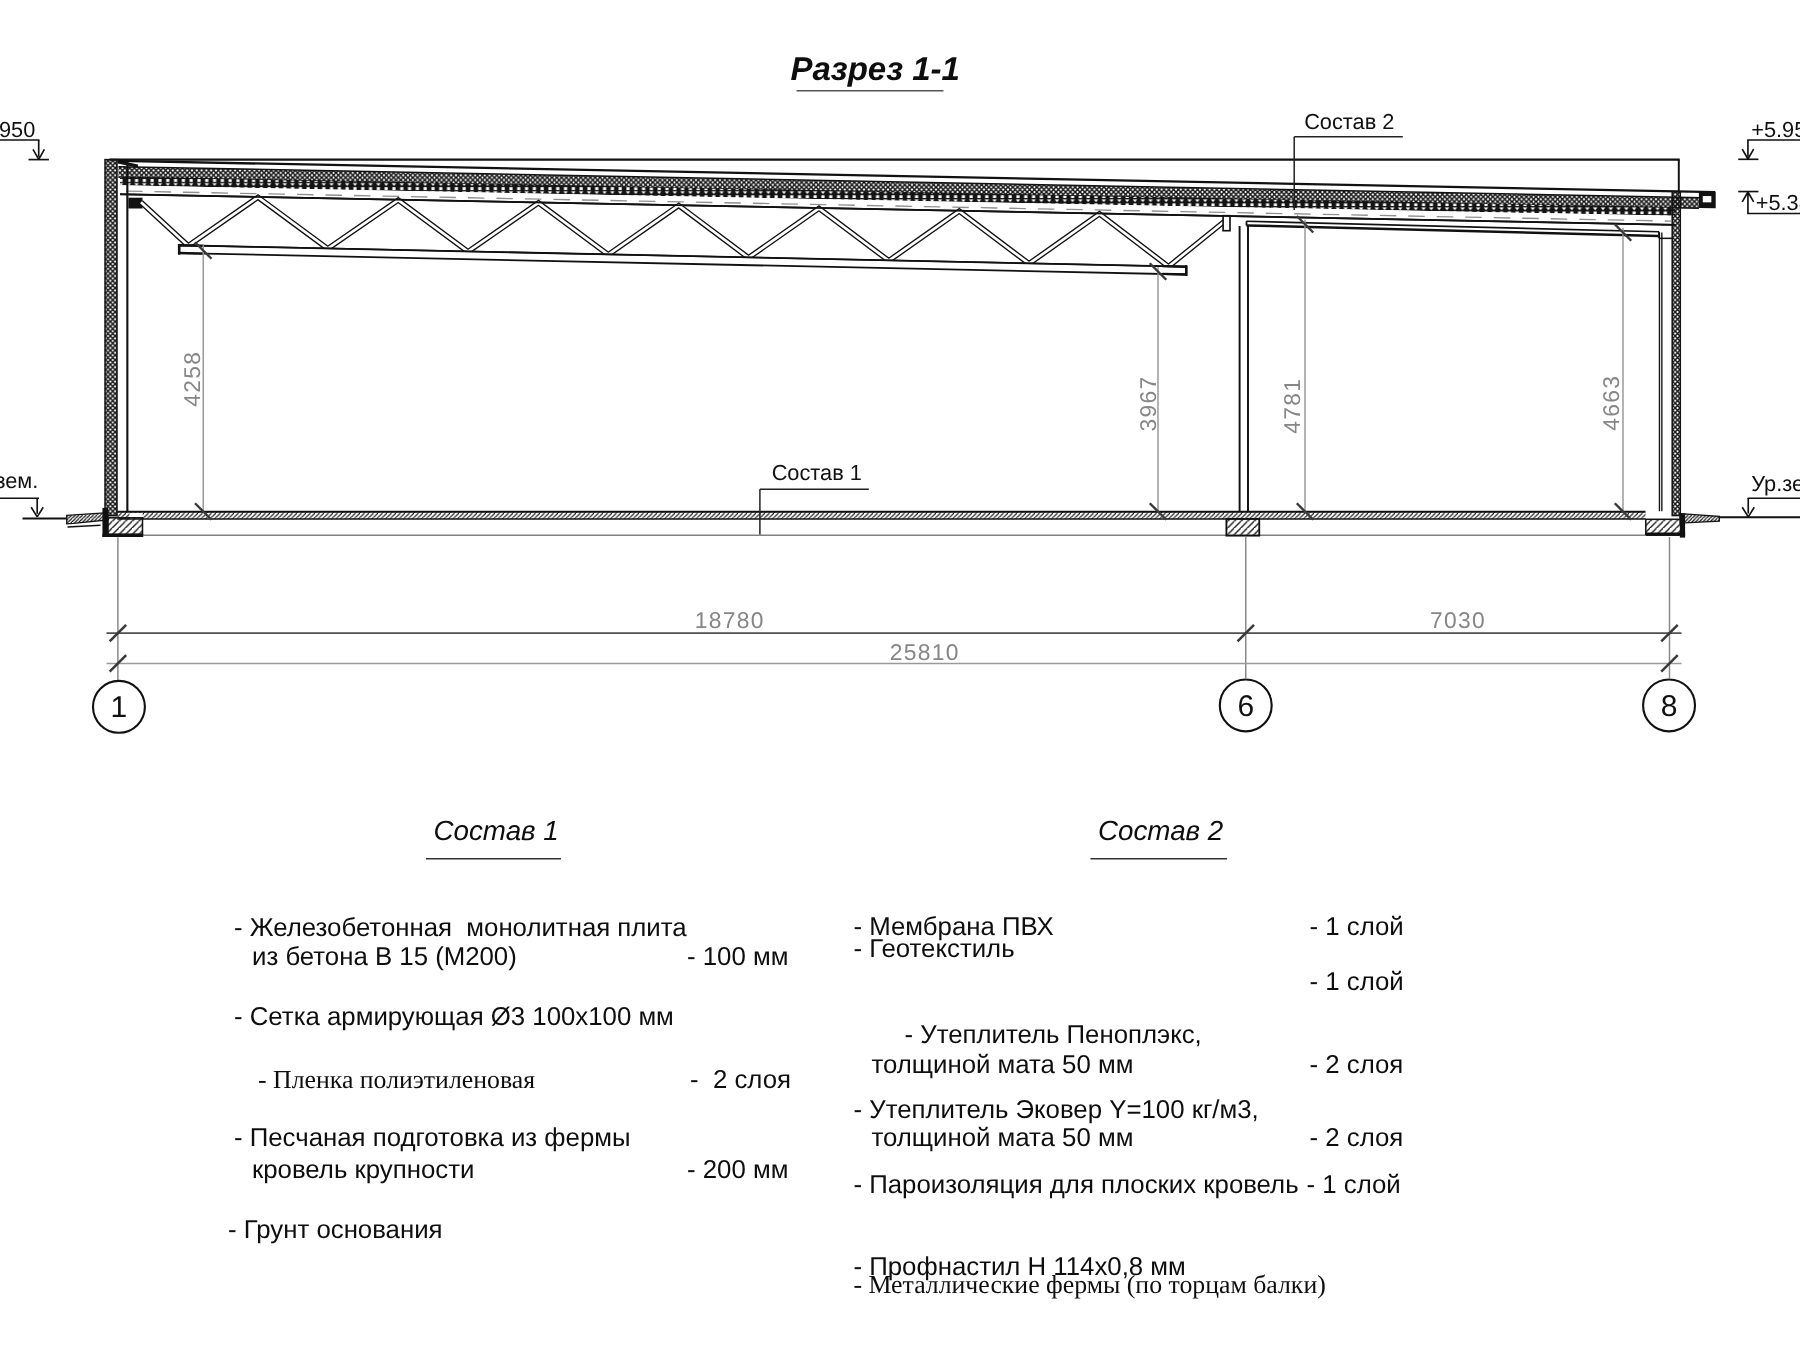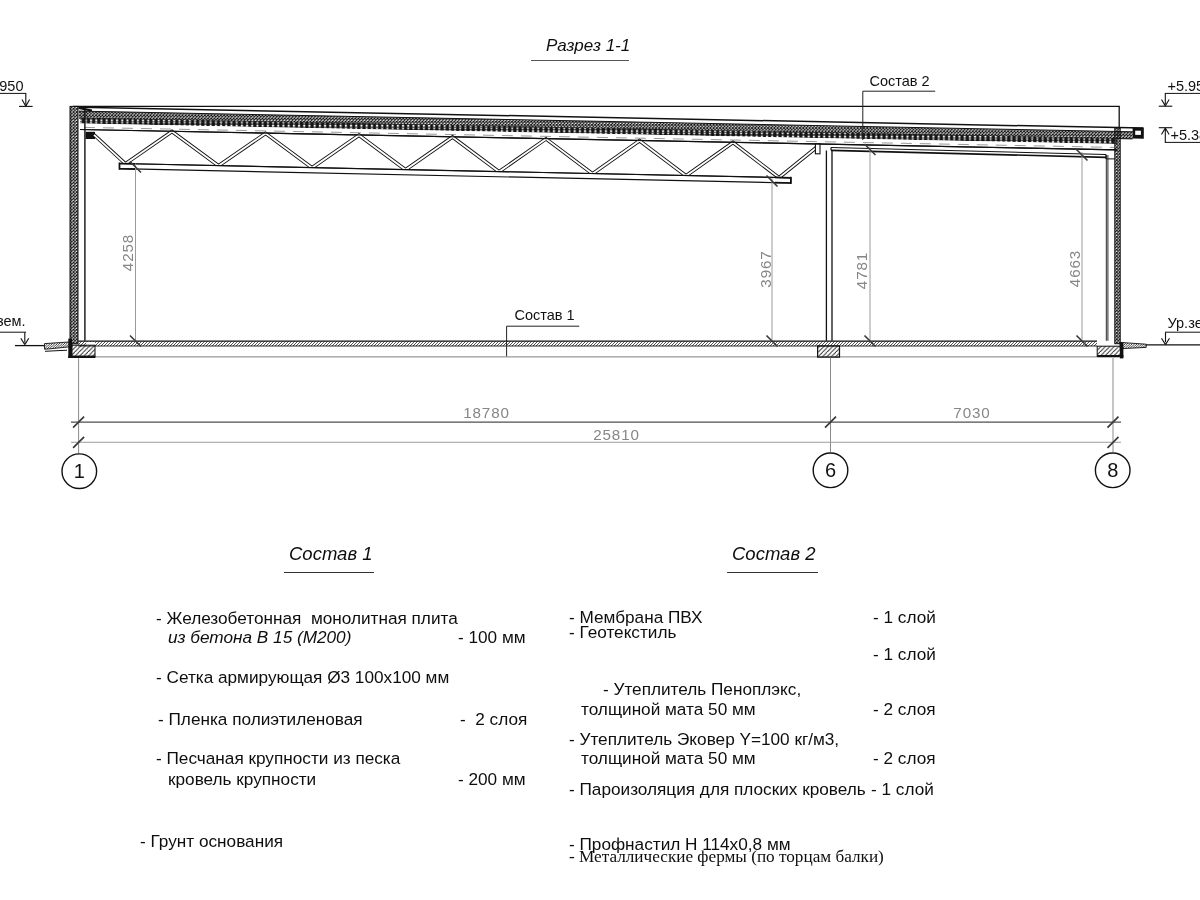--- a/index.html
+++ b/index.html
@@ -255,51 +255,51 @@
 <circle cx="830.5" cy="470.3" r="17.3" fill="#fff" stroke="#111" stroke-width="1.4"></circle>
 <text x="830.5" y="477.1" font-size="20" fill="#111" text-anchor="middle">6</text>
 </g>
 
 <g>
 <circle cx="1112.7" cy="470.3" r="17.3" fill="#fff" stroke="#111" stroke-width="1.4"></circle>
 <text x="1112.7" y="477.1" font-size="20" fill="#111" text-anchor="middle">8</text>
 </g>
 </svg>
 
-<div class="t it" style="left:546px;top:37px;font-size:17px;">Разрез 1-1</div>
+<div class="t it" style="left:527px;top:37px;font-size:22px;font-weight:bold;">Разрез 1-1</div>
 
 <div style="position:absolute;left:531px;top:59.5px;width:98px;height:1.5px;background:#555;"></div>
 
 <div class="t it" style="left:289px;top:545px;font-size:18.5px;">Состав 1</div>
 
 <div style="position:absolute;left:283.5px;top:571.8px;width:90.5px;height:1.5px;background:#333;"></div>
 
 <div class="t it" style="left:732px;top:545px;font-size:18.5px;">Состав 2</div>
 
 <div style="position:absolute;left:727px;top:571.8px;width:90.5px;height:1.5px;background:#333;"></div>
 
 <div class="t" style="left:156px;top:610px;">- Железобетонная  монолитная плита</div>
 
-<div class="t" style="left:168px;top:629.4px;font-style:italic;">из бетона В 15 (М200)</div>
+<div class="t" style="left:168px;top:629.4px;">из бетона В 15 (М200)</div>
 
 <div class="t" style="left:458px;top:629.4px;text-align:center;">- 100 мм</div>
 
 <div class="t" style="left:156px;top:669.4px;text-align:right;">- Сетка армирующая Ø3 100х100 мм</div>
 
-<div class="t" style="left:158px;top:711.3px;">- Пленка полиэтиленовая</div>
+<div class="t" style="left:172px;top:711.3px;font-family:Liberation Serif, serif;">- Пленка полиэтиленовая</div>
 
 <div class="t" style="left:460px;top:711.3px;">-  2 слоя</div>
 
-<div class="t" style="left:156px;top:750.3px;">- Песчаная крупности из песка</div>
+<div class="t" style="left:156px;top:750.3px;">- Песчаная подготовка из фермы</div>
 
 <div class="t" style="left:168px;top:770.9px;">кровель крупности</div>
 
 <div class="t" style="left:458px;top:770.9px;">- 200 мм</div>
 
-<div class="t" style="left:140px;top:811.3px;margin-top:22px;">- Грунт основания</div>
+<div class="t" style="left:152px;top:811.3px;">- Грунт основания</div>
 
 <div class="t" style="left:569px;top:609.4px;">- Мембрана ПВХ</div>
 
 <div class="t" style="left:873px;top:609.4px;">- 1 слой</div>
 
 <div class="t" style="left:569px;top:624px;">- Геотекстиль</div>
 
 <div class="t" style="left:873px;top:646.1px;">- 1 слой</div>
 
 <div class="t" style="left:603px;top:681.4px;">- Утеплитель Пеноплэкс,</div>

